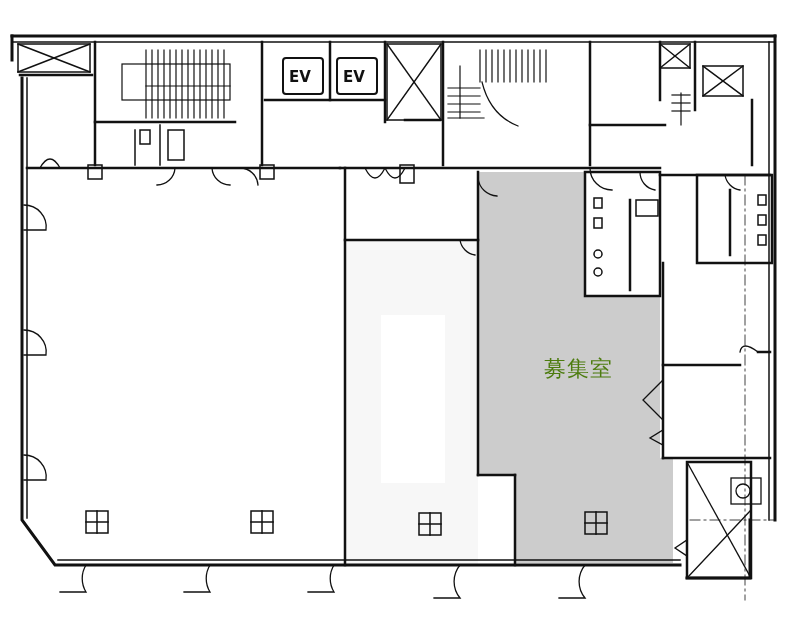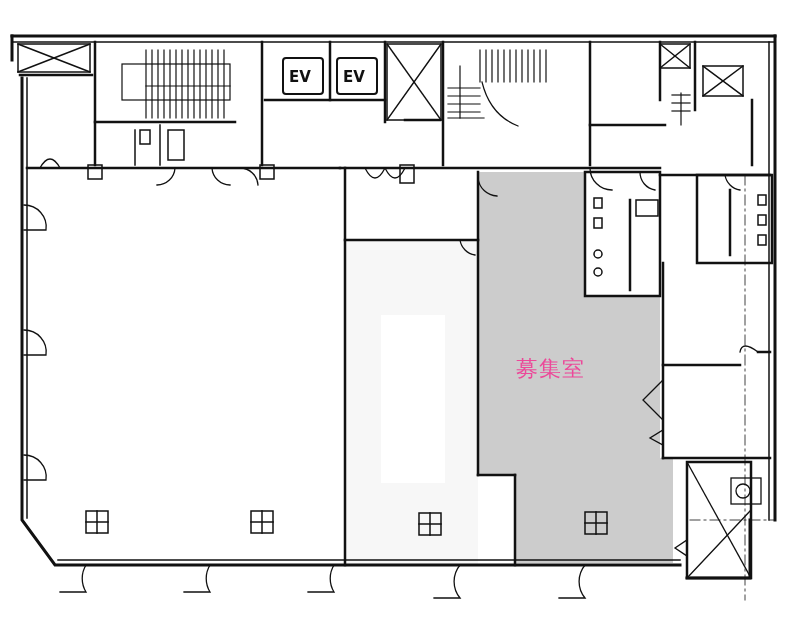--- a/index.html
+++ b/index.html
@@ -1,18 +1,18 @@
 <!DOCTYPE html>
 <html><head>
 <meta charset="utf-8">
 <style>
   html, body { margin:0; padding:0; background:#ffffff; }
   body { width:787px; height:617px; position:relative; overflow:hidden; font-family:"DejaVu Sans", sans-serif; }
   #plan { position:absolute; left:0; top:0; }
-  .label-vacant { position:absolute; font-family:"DejaVu Sans", sans-serif; font-size:22px; color:#ec4899; letter-spacing:1px; }
+  .label-vacant { position:absolute; font-family:"DejaVu Sans", sans-serif; font-size:22px; color:#4d7c0f; letter-spacing:1px;margin-left:28px; }
   .ev-label { font-family:"DejaVu Sans", sans-serif; font-size:15px; fill:#111; font-weight:bold; }
 </style>
 </head>
 <body>
 
 <svg id="plan" width="787" height="617" viewBox="0 0 787 617" xmlns="http://www.w3.org/2000/svg">
 
   <g>
     <rect x="346" y="240" width="132" height="325" fill="#f7f7f7"></rect>
     <rect x="381" y="315" width="64" height="168" fill="#ffffff"></rect>

